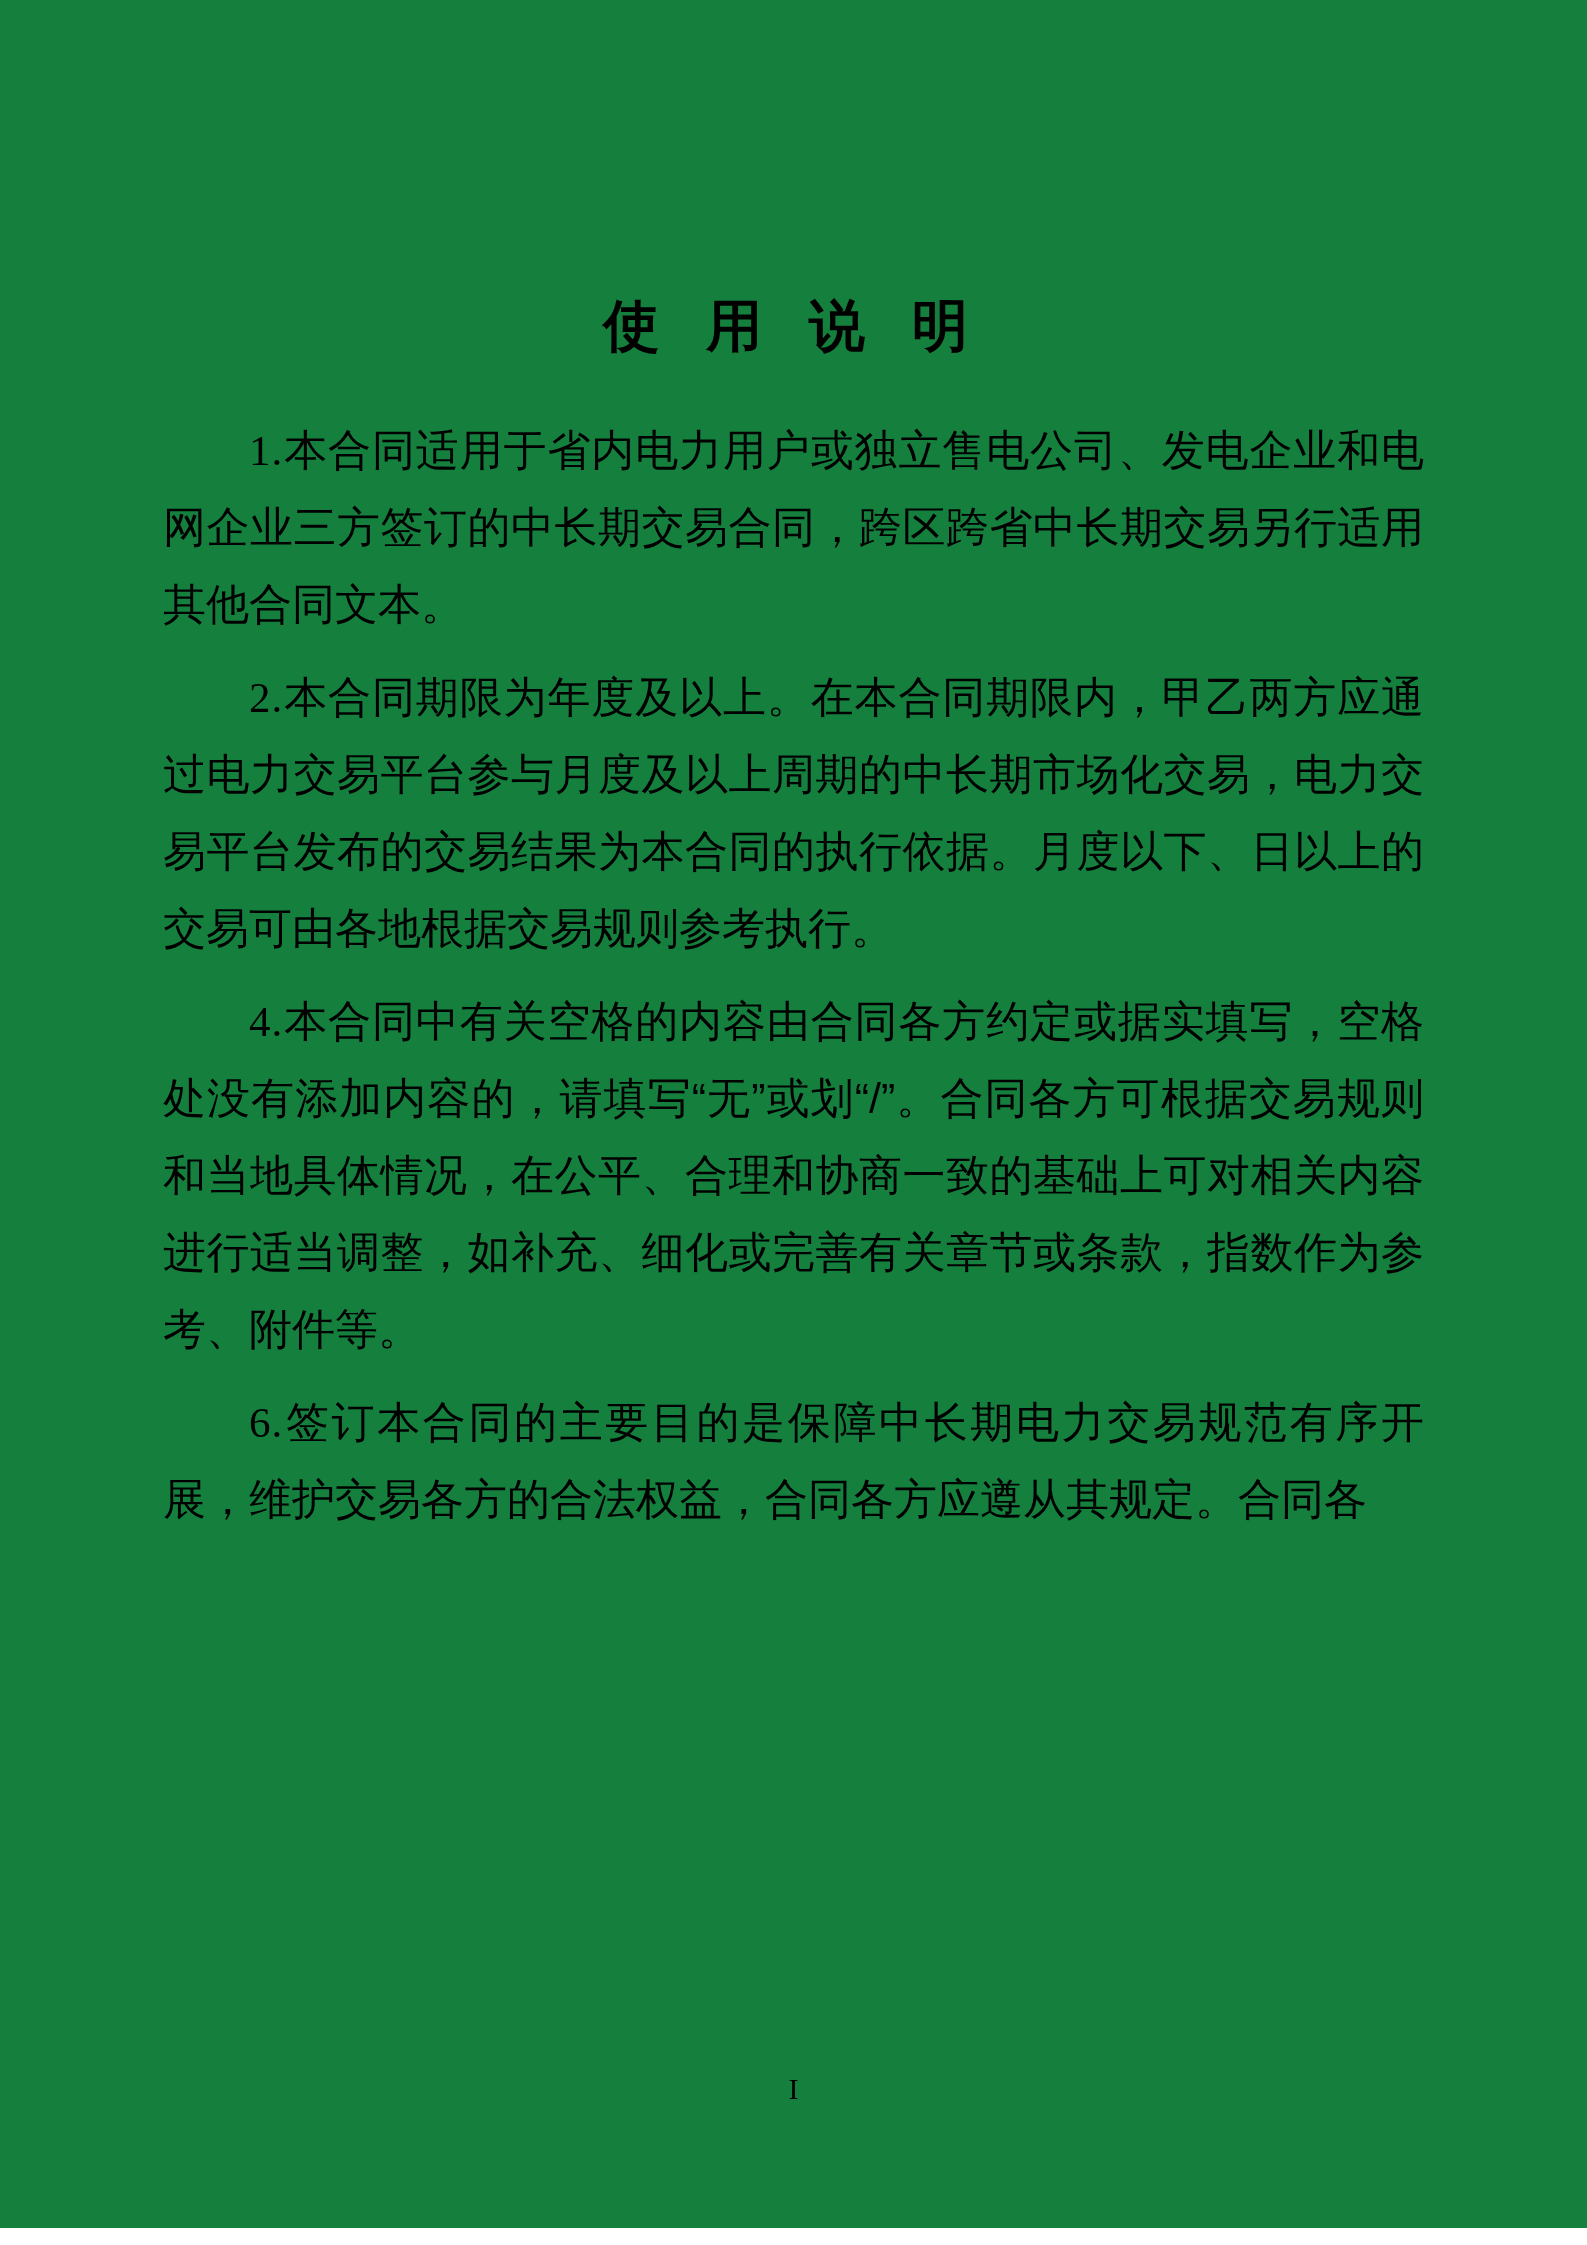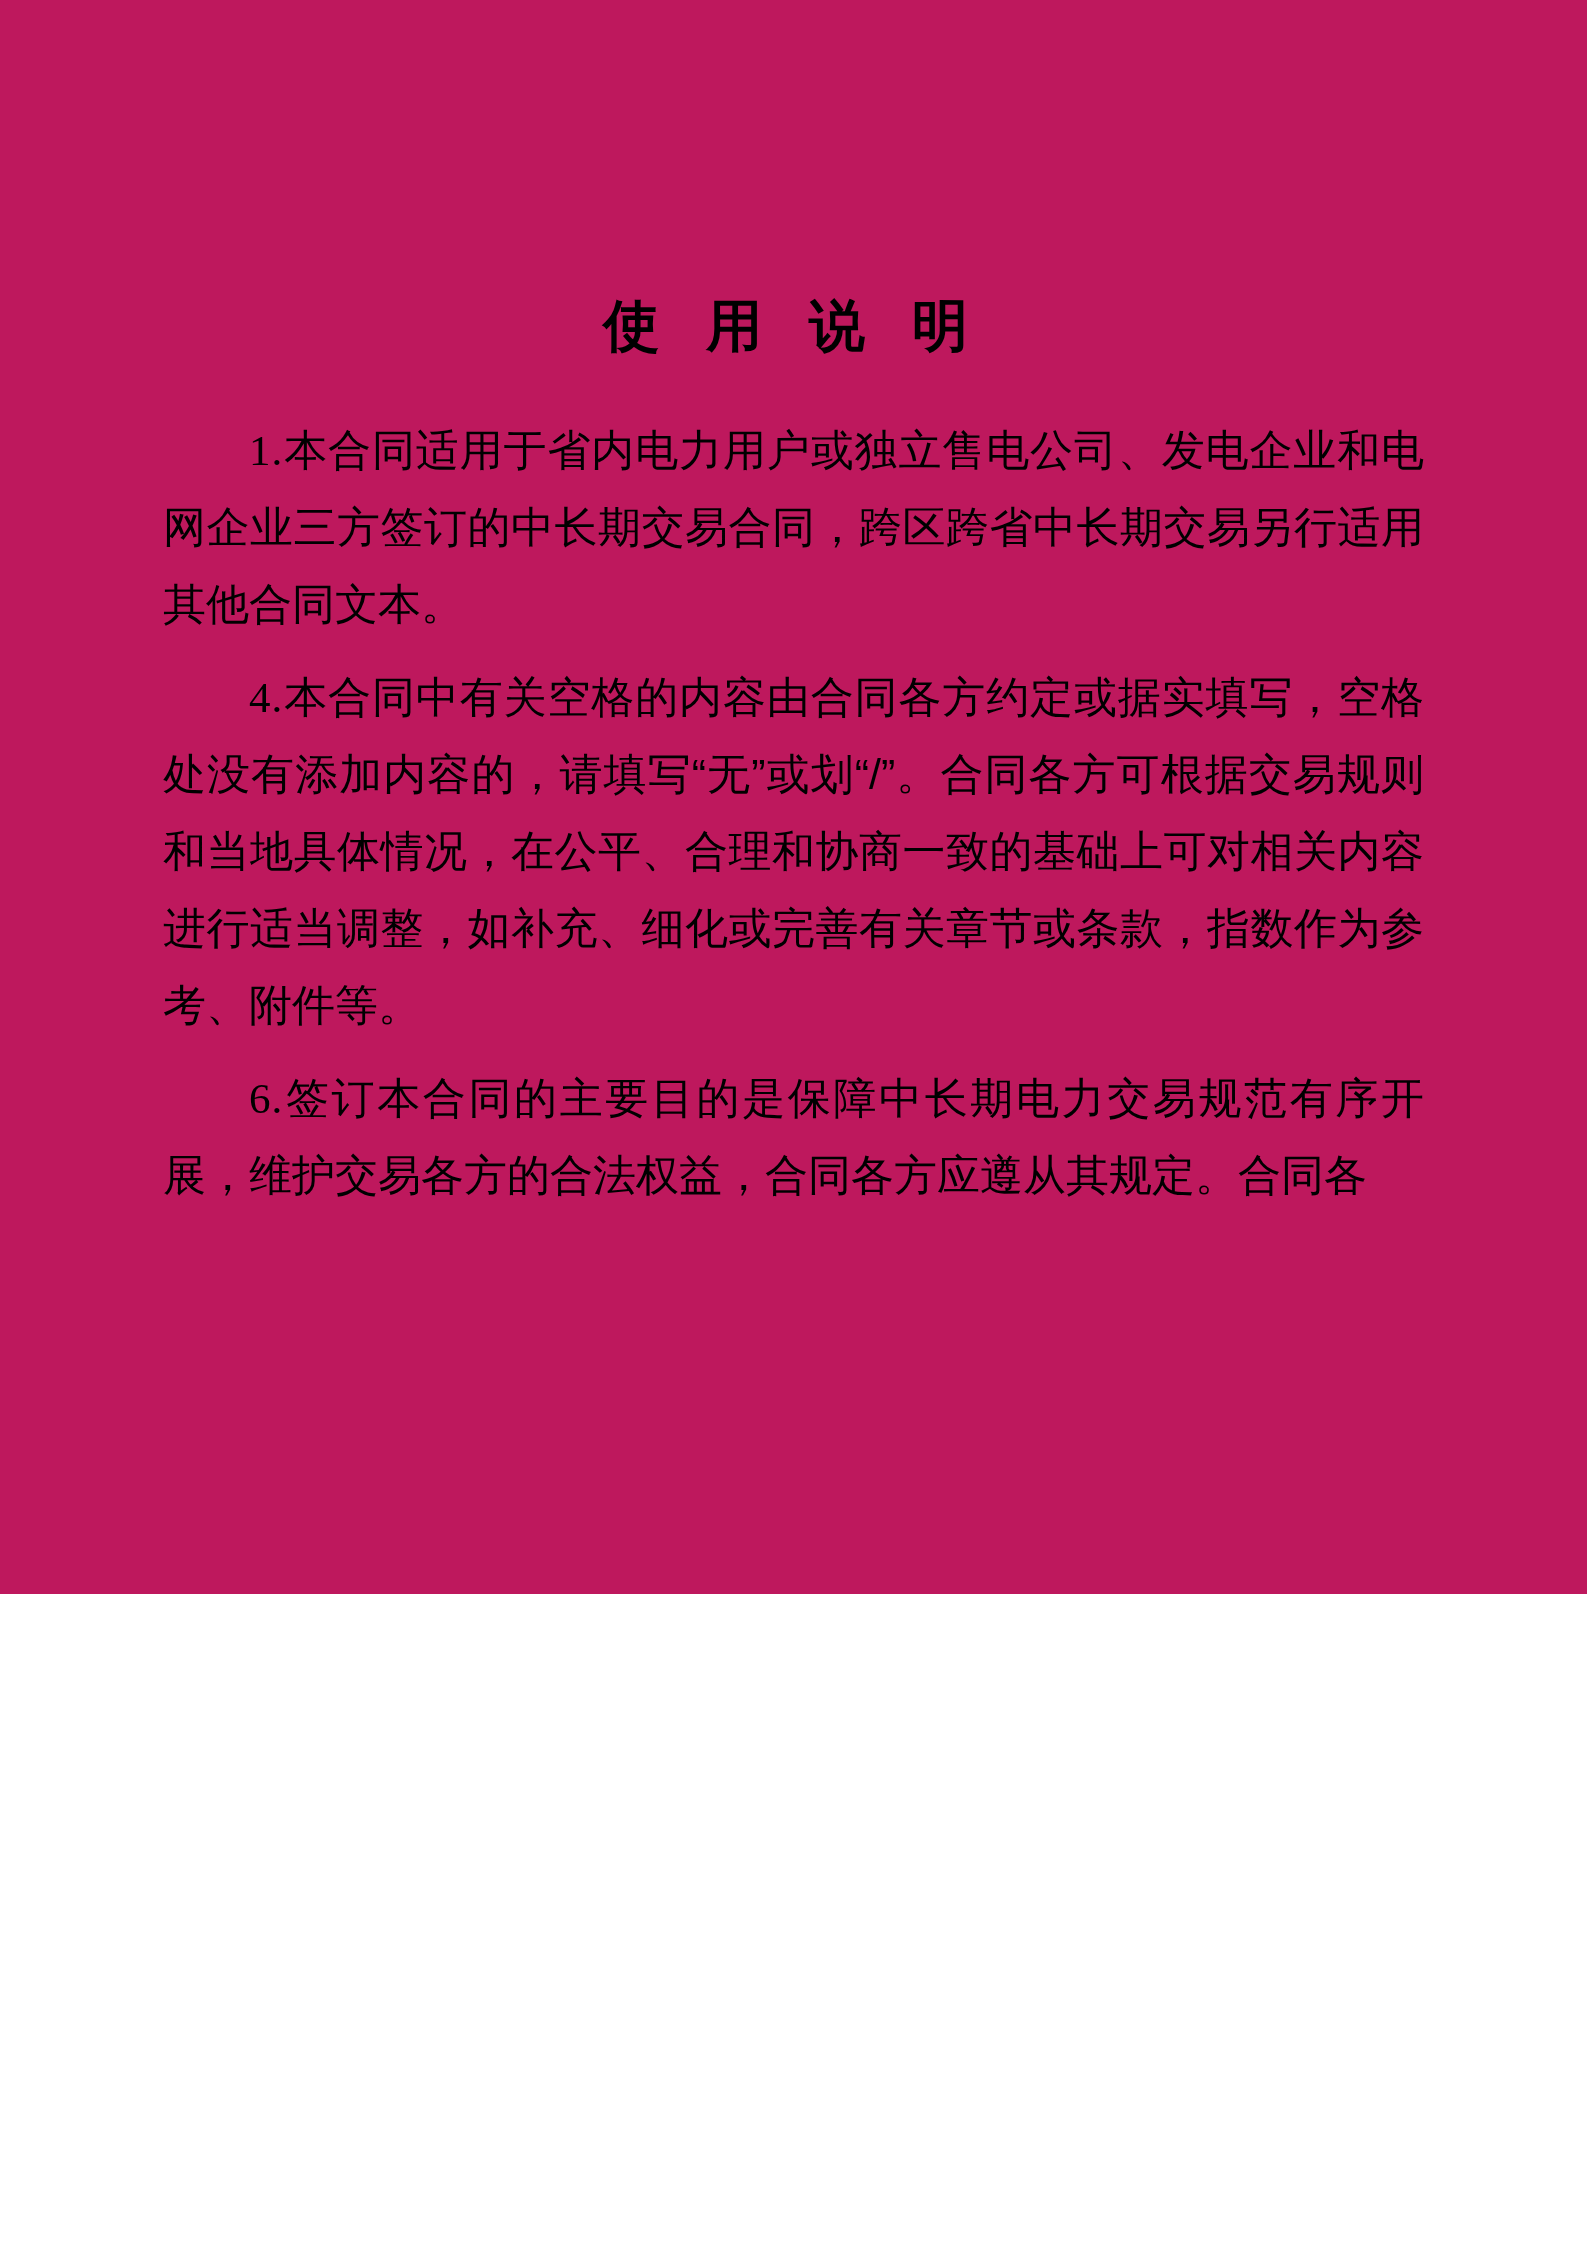--- a/index.html
+++ b/index.html
@@ -3,22 +3,22 @@
 <meta charset="utf-8">
 <style>
   html, body {
     margin: 0;
     padding: 0;
     background: #ffffff;
   }
   .page {
     position: relative;
     width: 1587px;
-    height: 1594px;
-    background: #be185d;
+    height: 2228px;
+    background: #15803d;
     color: #000000;
     font-family: "Liberation Sans", sans-serif;
     overflow: hidden;
   }
   .doc-title {
     margin: 0;
     padding-top: 298px;
     text-align: center;
     font-size: 56px;
     font-weight: bold;
@@ -57,18 +57,19 @@
   }
 </style>
 </head>
 <body>
 
 <div class="page">
   <h1 class="doc-title">使 用 说 明</h1>
 
   <div class="doc-body" id="doc-body">
       <p><span class="para-num">1.</span><span>本合同适用于省内电力用户或独立售电公司、发电企业和电网企业三方签订的中长期交易合同，跨区跨省中长期交易另行适用其他合同文本。</span></p>
+      <p><span class="para-num">2.</span><span>本合同期限为年度及以上。在本合同期限内，甲乙两方应通过电力交易平台参与月度及以上周期的中长期市场化交易，电力交易平台发布的交易结果为本合同的执行依据。月度以下、日以上的交易可由各地根据交易规则参考执行。</span></p>
       <p><span class="para-num">4.</span><span>本合同中有关空格的内容由合同各方约定或据实填写，空格处没有添加内容的，请填写“无”或划“/”。合同各方可根据交易规则和当地具体情况，在公平、合理和协商一致的基础上可对相关内容进行适当调整，如补充、细化或完善有关章节或条款，指数作为参考、附件等。</span></p>
       <p><span class="para-num">6.</span><span>签订本合同的主要目的是保障中长期电力交易规范有序开展，维护交易各方的合法权益，合同各方应遵从其规定。合同各</span></p>
     </div>
 
   <div class="page-footer">I</div>
 </div>
 
 </body></html>

